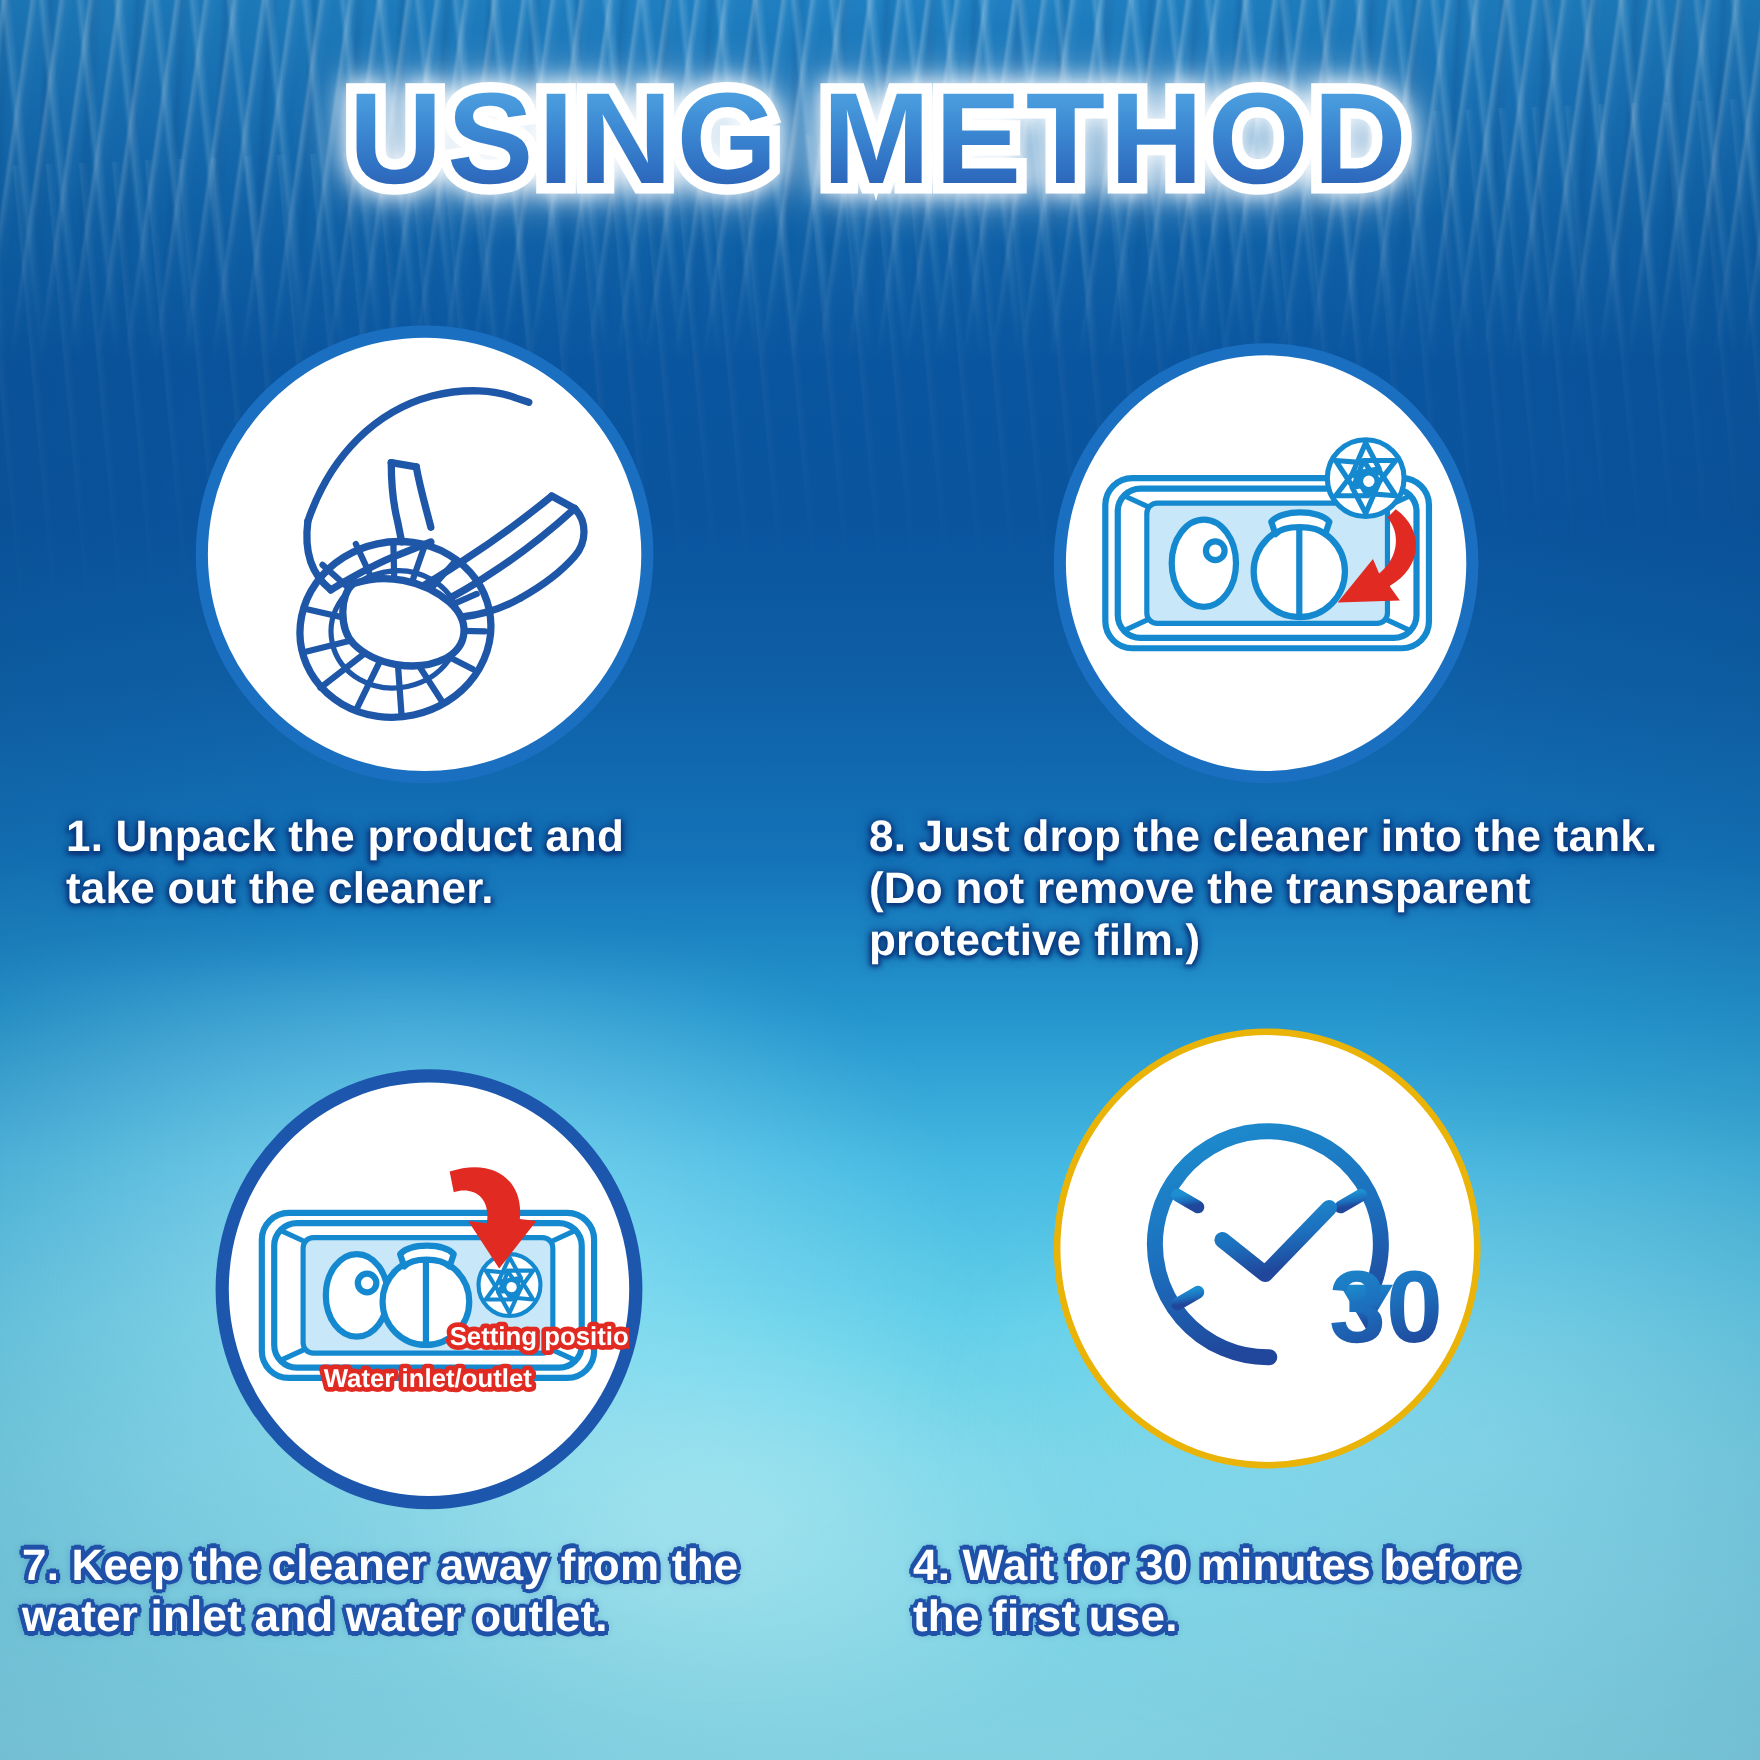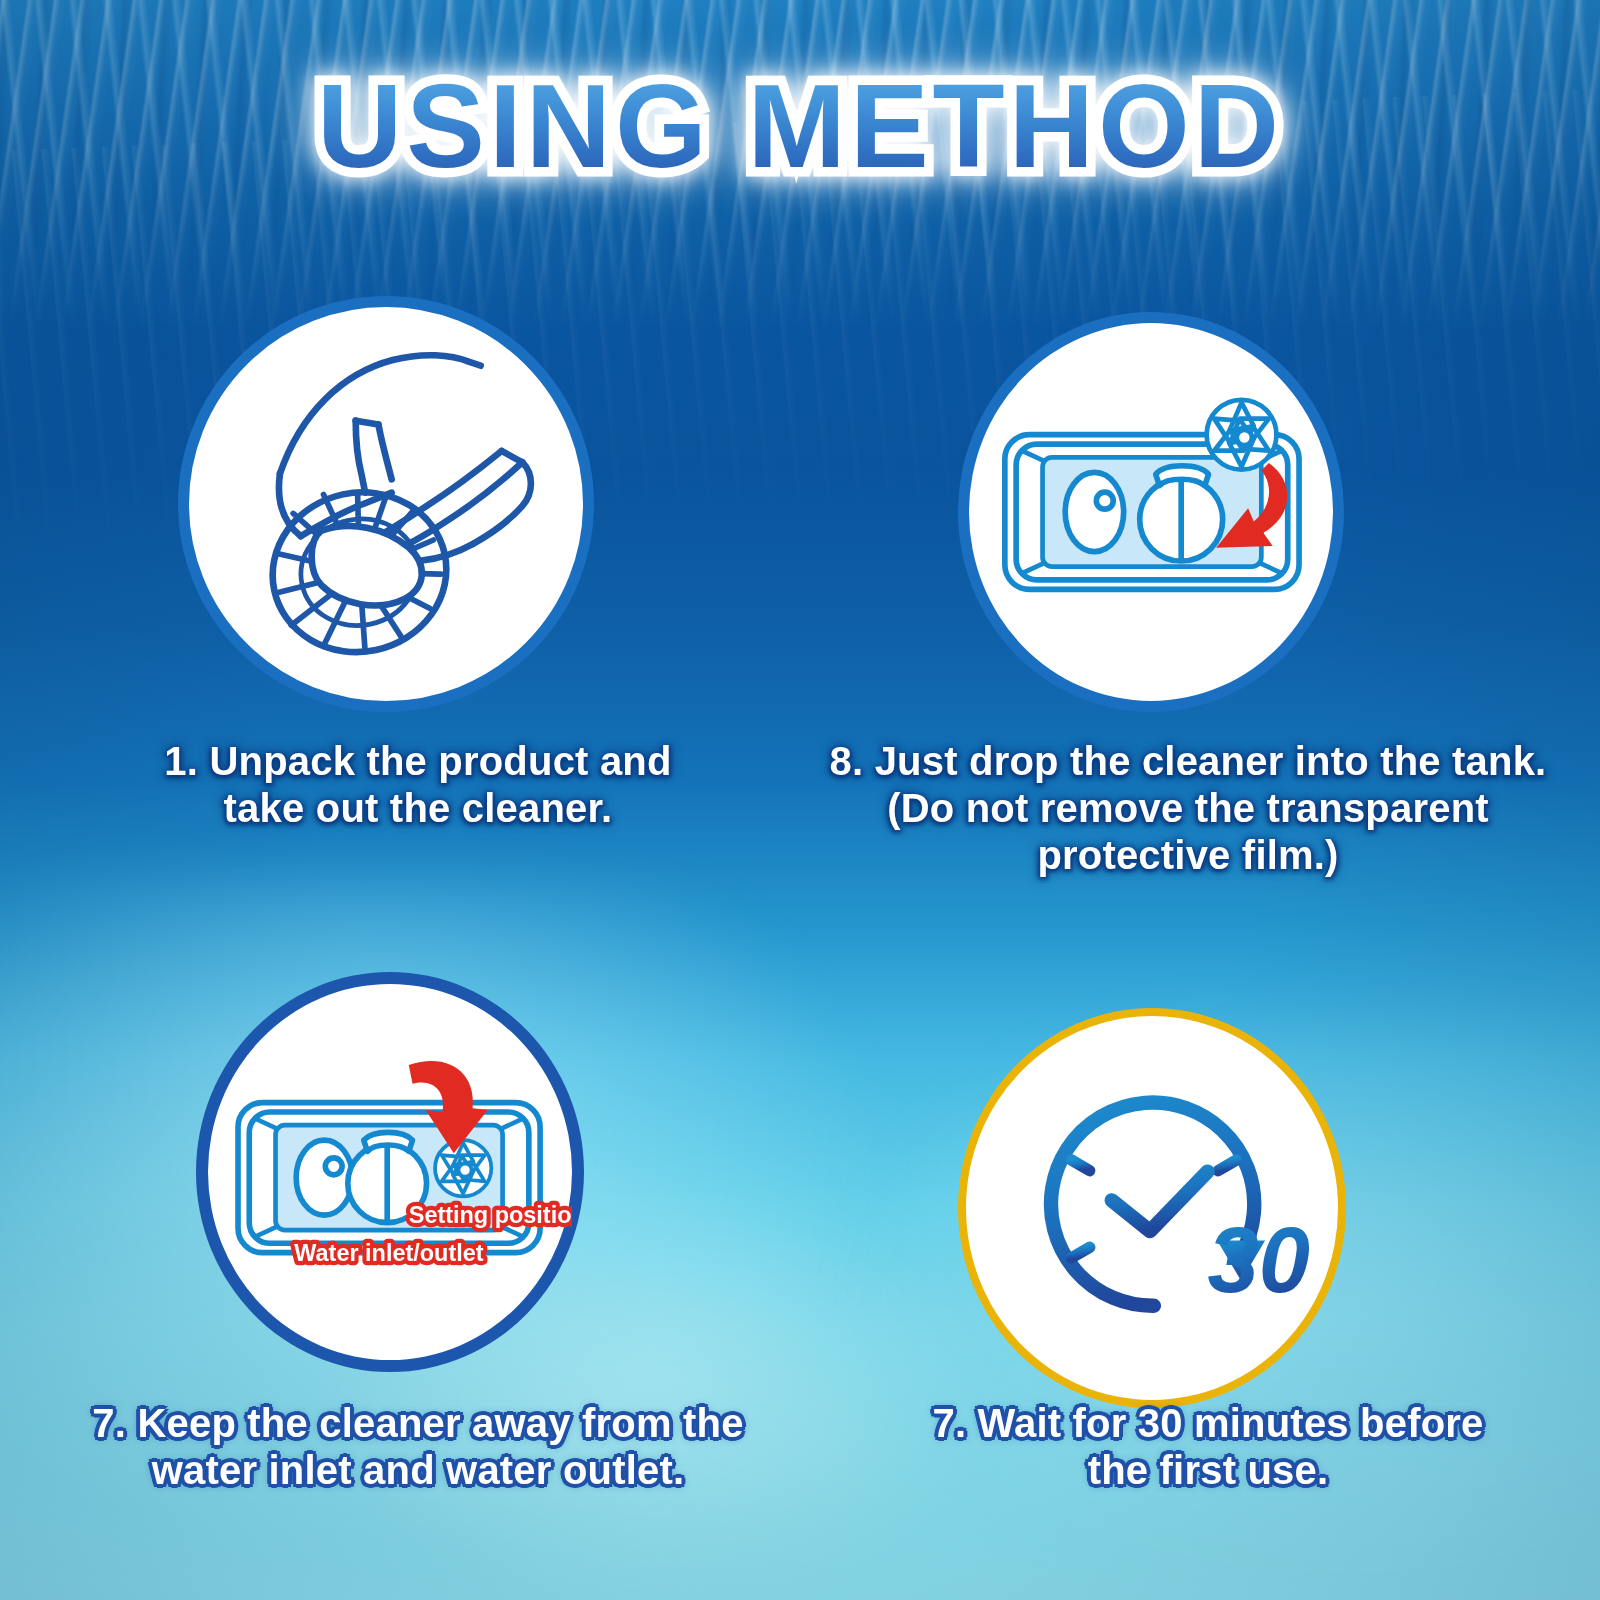--- a/index.html
+++ b/index.html
@@ -153,26 +153,25 @@
   .circle {
     position: absolute;
     border-radius: 50%;
     background: #ffffff;
     box-sizing: border-box;
   }
   .circle svg { display: block; width: 100%; height: 100%; }
 
   .caption {
     position: absolute;
-    text-align: center;
+    text-align: left;
     font-weight: 700;
     line-height: 1.18;
     color: #ffffff;
     white-space: pre-line;
-    margin-left: 28px;
   }
   
   .cap-dark {
     font-size: 40px;
     letter-spacing: .2px;
     text-shadow:
       0 0 6px rgba(12,60,130,.95),
       0 0 12px rgba(12,60,130,.85),
       2px 2px 4px rgba(10,50,120,.85),
       -2px 2px 4px rgba(10,50,120,.85);
@@ -366,21 +365,21 @@
           <text x="92" y="295" font-family="Liberation Sans, sans-serif" font-size="25" font-weight="700" fill="none" stroke="#e12b22" stroke-width="9" stroke-linejoin="round">Water inlet/outlet</text>
           <text x="92" y="295" font-family="Liberation Sans, sans-serif" font-size="25" font-weight="700" fill="#ffffff">Water inlet/outlet</text>
         </g>
       </svg>
     </div>
     <div class="caption cap-light" style="left:20px; top:1400px; width:740px;">7. Keep the cleaner away from the
 water inlet and water outlet.</div>
   </div>
 
   <div class="step">
-    <div class="circle" style="left:958px; top:1008px; width:388px; height:400px; border:8px solid #eab308;font-style:italic;">
+    <div class="circle" style="left:958px; top:935px; width:388px; height:400px; border:6px solid #eab308;">
       <svg viewBox="0 0 388 400">
         <defs>
           <linearGradient id="clkgrad" x1="0" y1="0" x2="0.3" y2="1">
             <stop offset="0%" stop-color="#1d8ecf"></stop>
             <stop offset="55%" stop-color="#1c6fbd"></stop>
             <stop offset="100%" stop-color="#20479b"></stop>
           </linearGradient>
         </defs>
         <g fill="none" stroke="url(#clkgrad)" stroke-width="15" stroke-linecap="round">
 
@@ -398,17 +397,17 @@
           <path d="M94 201 L116 201"></path>
         </g>
 
         <g fill="none" stroke="url(#clkgrad)" stroke-width="15" stroke-linecap="round" stroke-linejoin="round">
           <path d="M152 192 L192 224 L252 162"></path>
         </g>
 
         <text x="252" y="288" font-family="Liberation Sans, sans-serif" font-size="96" font-weight="700" fill="url(#clkgrad)">30</text>
       </svg>
     </div>
-    <div class="caption cap-light" style="left:830px; top:1400px; width:700px;">7. Wait for 30 minutes before
+    <div class="caption cap-light" style="left:830px; top:1400px; width:700px;">4. Wait for 30 minutes before
 the first use.</div>
   </div>
 
 </div>
 
 </body></html>

